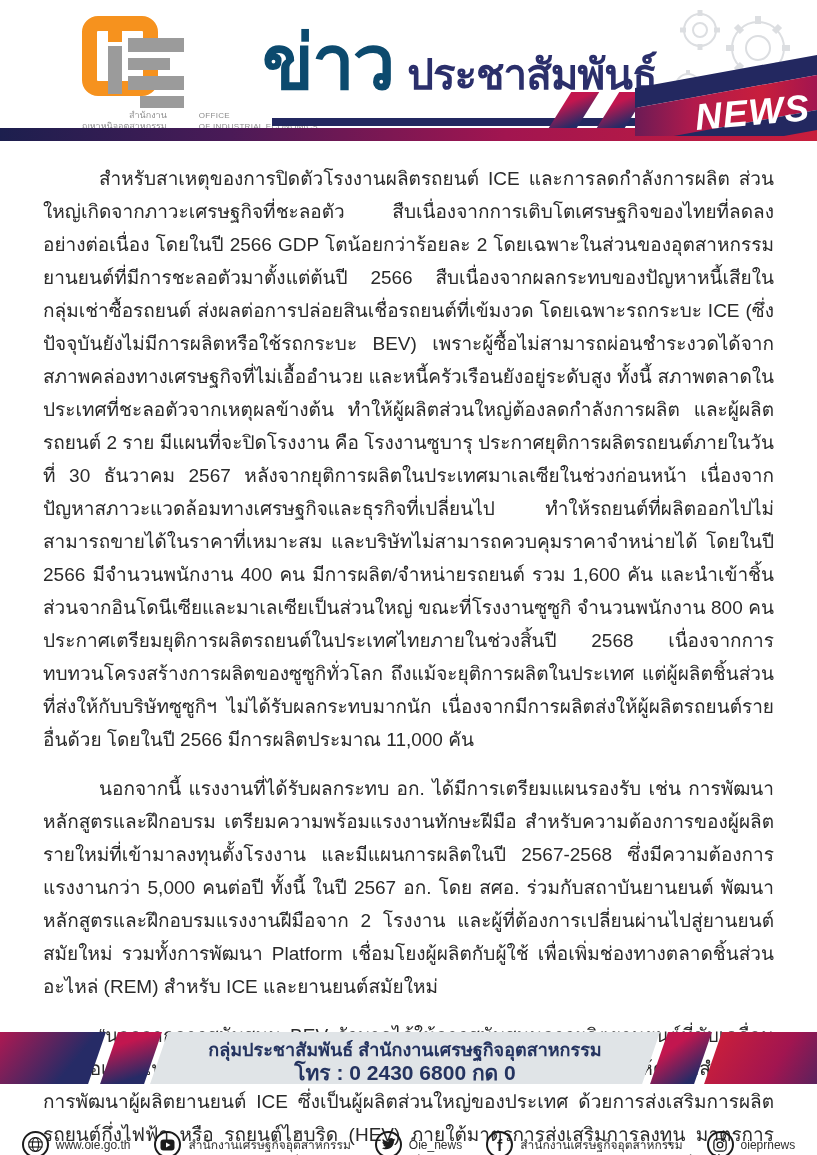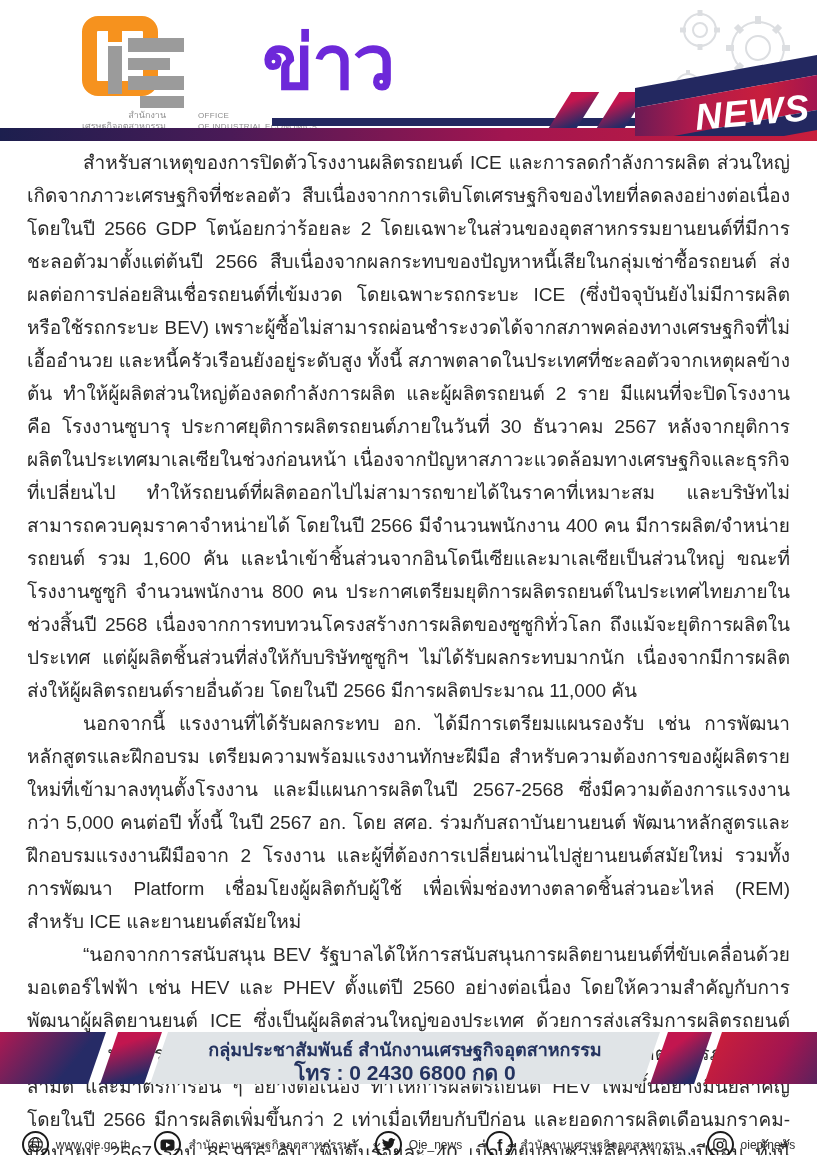--- a/index.html
+++ b/index.html
@@ -18,39 +18,39 @@
   .logo-e-top { position:absolute; left:46px; top:24px; width:56px; height:14px; background:#9b9b9b; }
   .logo-e-mid { position:absolute; left:46px; top:44px; width:42px; height:12px; background:#9b9b9b; }
   .logo-e-bot { position:absolute; left:46px; top:62px; width:56px; height:14px; background:#9b9b9b; }
   .logo-c-bot { position:absolute; left:58px; top:82px; width:44px; height:12px; background:#9b9b9b; }
   .logo-text { display:flex; align-items:center; margin-top:12px; gap:16px; }
   .logo-th { text-align:right; color:#8c8c8c; font-size:9px; line-height:11px; white-space:nowrap; }
   .logo-div { width:2px; height:22px; background:#f6921e; }
   .logo-en { text-align:left; color:#8c8c8c; font-size:8px; line-height:11px; white-space:nowrap; letter-spacing:.3px; }
 
   .title-row { position:absolute; left:262px; top:2px; display:flex; align-items:baseline; gap:14px; white-space:nowrap; }
-  .title-big { font-size:76px; font-weight:bold; color:#6d28d9; letter-spacing:-2px; }
+  .title-big { font-size:76px; font-weight:bold; color:#0c4a6e; letter-spacing:-2px; }
   .title-small { font-size:42px; font-weight:bold; color:#2b2f6b; letter-spacing:-1px; }
 
   .gears { position:absolute; right:2px; top:0; }
   .title-underline { position:absolute; left:272px; top:118px; width:370px; height:8px; background:#232860; }
   .header-grad-bar { position:absolute; left:0; top:128px; width:817px; height:13px;
       background:linear-gradient(90deg,#1c1f4e 0%,#4a1a57 28%,#a21550 62%,#c81e3c 100%); }
   .slash { position:absolute; top:92px; width:28px; height:36px; transform:skewX(-32deg);
       background:linear-gradient(150deg,#c2164f 25%,#262b66 90%); }
   .slash-1 { left:560px; } .slash-2 { left:608px; }
 
   .news-badge { position:absolute; right:0; top:50px; width:182px; height:86px; overflow:hidden; }
   .news-text { position:absolute; left:60px; top:42px; color:#fff; font-size:37px; font-weight:bold;
       font-style:italic; letter-spacing:1px; transform:rotate(-5deg); }
 
   
   .article { position:absolute; left:27px; top:146px; width:763px; color:#2a2a2a;
       font-size:19px; line-height:33px; text-align:justify; }
-  .article p { text-indent:56px; margin:0; }
+  .article p { text-indent:56px; margin:16px; }
 
   
   .footer-banner { position:absolute; left:0; top:1032px; width:817px; height:52px; overflow:hidden; }
   .fb-gray { position:absolute; left:158px; top:0; width:492px; height:58px; background:#e0e4e7; transform:skewX(-19deg); }
   .fb-stripe-big-left { position:absolute; left:-50px; top:0; width:146px; height:58px; transform:skewX(-19deg);
       background:linear-gradient(115deg,#c2164f 15%,#262b66 80%); }
   .fb-slash-left { position:absolute; left:108px; top:0; width:44px; height:58px; transform:skewX(-19deg);
       background:linear-gradient(160deg,#c2164f 20%,#262b66 78%); }
   .fb-slash-right { position:absolute; left:658px; top:0; width:44px; height:58px; transform:skewX(-19deg);
       background:linear-gradient(135deg,#c2164f 25%,#262b66 85%); }
@@ -83,21 +83,21 @@
         <div class="logo-idot"></div>
         <div class="logo-istem"></div>
         <div class="logo-e-top"></div>
         <div class="logo-e-mid"></div>
         <div class="logo-e-bot"></div>
         <div class="logo-c-bot"></div>
       </div>
       <div class="logo-text">
         <div class="logo-th">
           <div>สำนักงาน</div>
-          <div>เศรษฐกิจอุตสาหกรรม</div>
+          <div>ญหาหนิจอุตสาหกรรม</div>
         </div>
         <div class="logo-div"></div>
         <div class="logo-en">
           <div>OFFICE</div>
           <div>OF INDUSTRIAL ECONOMICS</div>
         </div>
       </div>
     </div>
 
     <svg class="gears" width="185" height="115" viewBox="0 0 185 115">
@@ -130,20 +130,21 @@
           <line x1="42" y1="86" x2="47" y2="86"></line>
             <line x1="69" y1="86" x2="74" y2="86"></line>
         </g>
         <circle cx="98" cy="92" r="8"></circle>
           <circle cx="98" cy="92" r="3.5"></circle>
       </g>
     </svg>
 
     <div class="title-row">
       <span class="title-big">ข่าว</span>
+      <span class="title-small">ประชาสัมพันธ์</span>
     </div>
 
     <div class="title-underline"></div>
     <div class="slash slash-1"></div>
     <div class="slash slash-2"></div>
     <div class="header-grad-bar"></div>
 
     <div class="news-badge">
       <svg width="182" height="86" viewBox="0 0 182 86">
         <defs>

